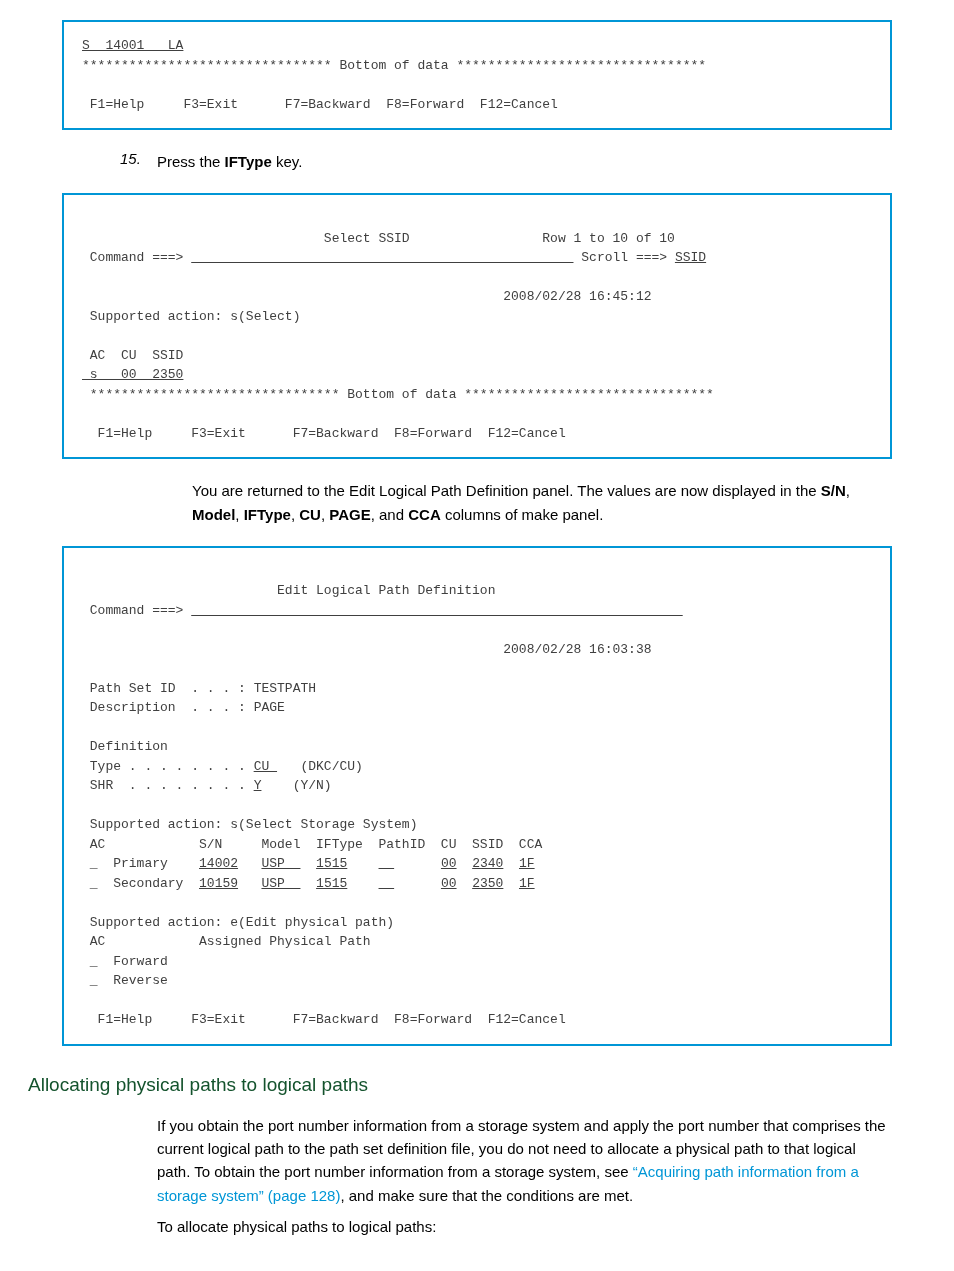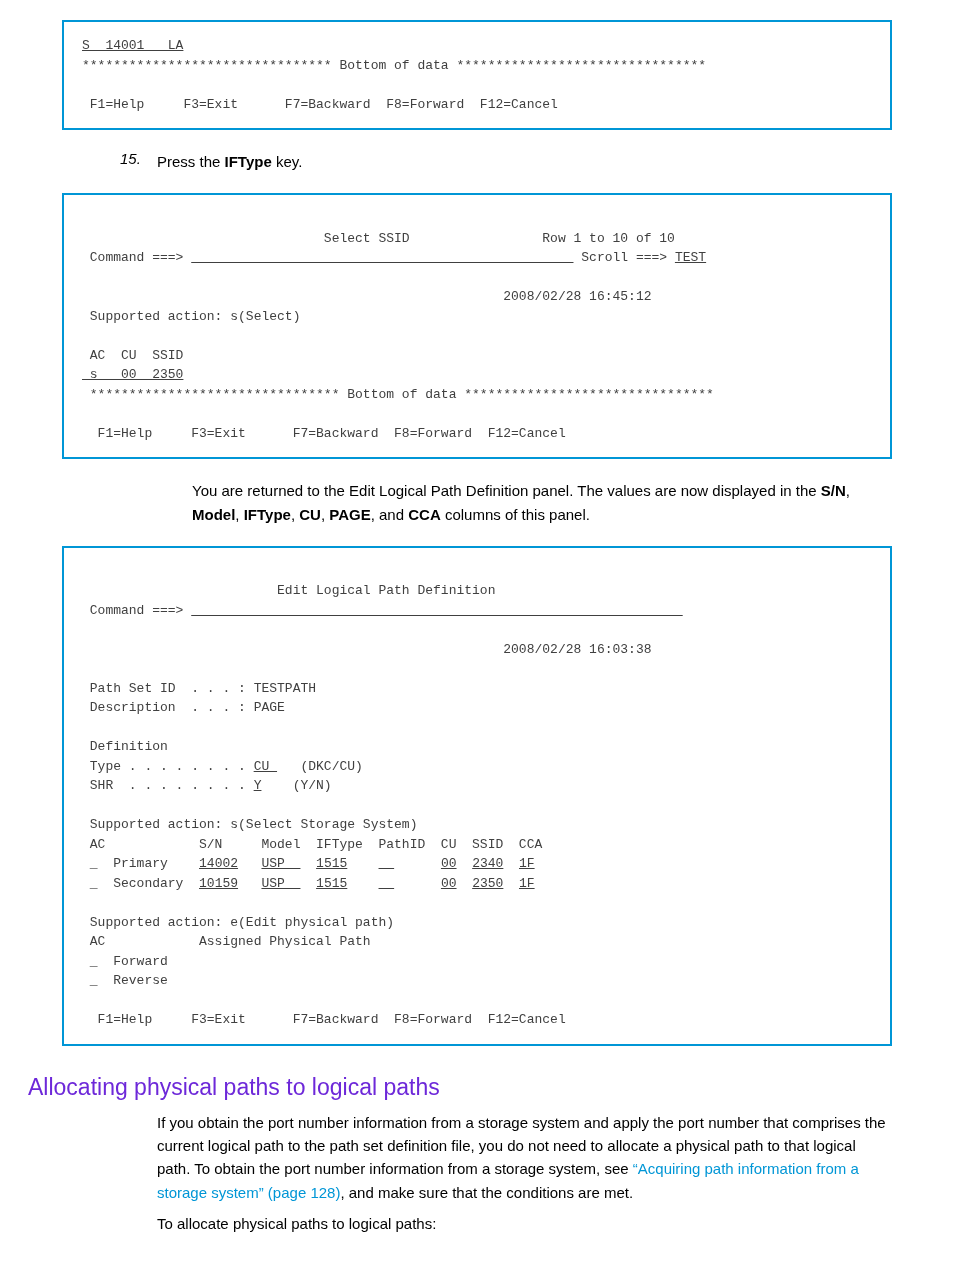--- a/index.html
+++ b/index.html
@@ -50,24 +50,24 @@
 .item-sub {
   line-height: 1.55;
   margin-top: 10px;
 }
 .narrative {
   margin: 16px 0 8px 130px;
   line-height: 1.55;
 }
 .mono { font-family: "Courier New", monospace; font-size: 14px;}
 .section-heading {
-  color: #6d28d9;
-  font-size: 23px;
+  color: #14532d;
+  font-size: 19px;
   font-weight: normal;
-  margin: 28px 0 10px -34px;
+  margin: 28px 0 18px -34px;
 }
 .body-para {
   margin: 0 0 8px 95px;
   line-height: 1.55;
 }
 a.link {
   color: #0096d6;
   text-decoration: none;
 }
 </style>
@@ -85,33 +85,33 @@
     <div class="instruction-item">
       <span class="item-num">15.</span>
       <span class="item-text">
         <span>Press the </span><b>IFType</b><span> key.</span>
       </span>
     </div>
   </div>
 
   <div class="terminal">
 <span>                               Select SSID                 Row 1 to 10 of 10</span>
-<span> Command ===&gt; </span><span class="underline">                                                 </span><span> Scroll ===&gt; </span><span class="underline">TEST</span>
+<span> Command ===&gt; </span><span class="underline">                                                 </span><span> Scroll ===&gt; </span><span class="underline">SSID</span>
 
 <span>                                                      2008/02/28 16:45:12</span>
 <span> Supported action: s(Select)</span>
 
 <span> AC  CU  SSID</span>
 <span class="underline"> s   00  2350</span>
 <span> ******************************** Bottom of data ********************************</span>
 
 <span>  F1=Help     F3=Exit      F7=Backward  F8=Forward  F12=Cancel</span></div>
 
   <div class="narrative">
-    <span>You are returned to the Edit Logical Path Definition panel. The values are now displayed in the </span><b>S/N</b><span>, </span><b>Model</b><span>, </span><b>IFType</b><span>, </span><b>CU</b><span>, </span><b>PAGE</b><span>, and </span><b>CCA</b><span> columns of this panel.</span>
+    <span>You are returned to the Edit Logical Path Definition panel. The values are now displayed in the </span><b>S/N</b><span>, </span><b>Model</b><span>, </span><b>IFType</b><span>, </span><b>CU</b><span>, </span><b>PAGE</b><span>, and </span><b>CCA</b><span> columns of make panel.</span>
   </div>
 
   <div class="terminal">
 <span>                         Edit Logical Path Definition</span>
 <span> Command ===&gt; </span><span class="underline">                                                               </span>
 
 <span>                                                      2008/02/28 16:03:38</span>
 
 <span> Path Set ID  . . . : TESTPATH</span>
 <span> Description  . . . : PAGE</span>

